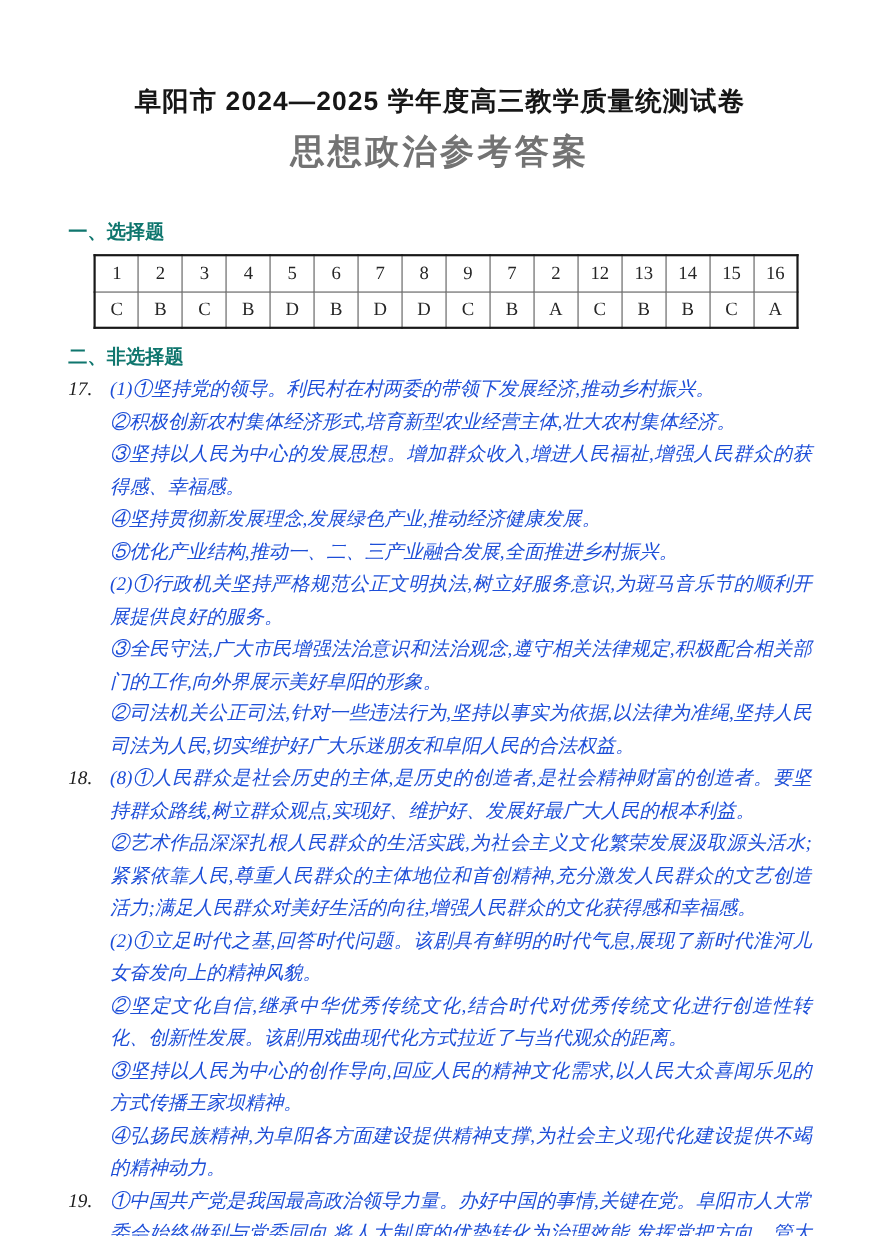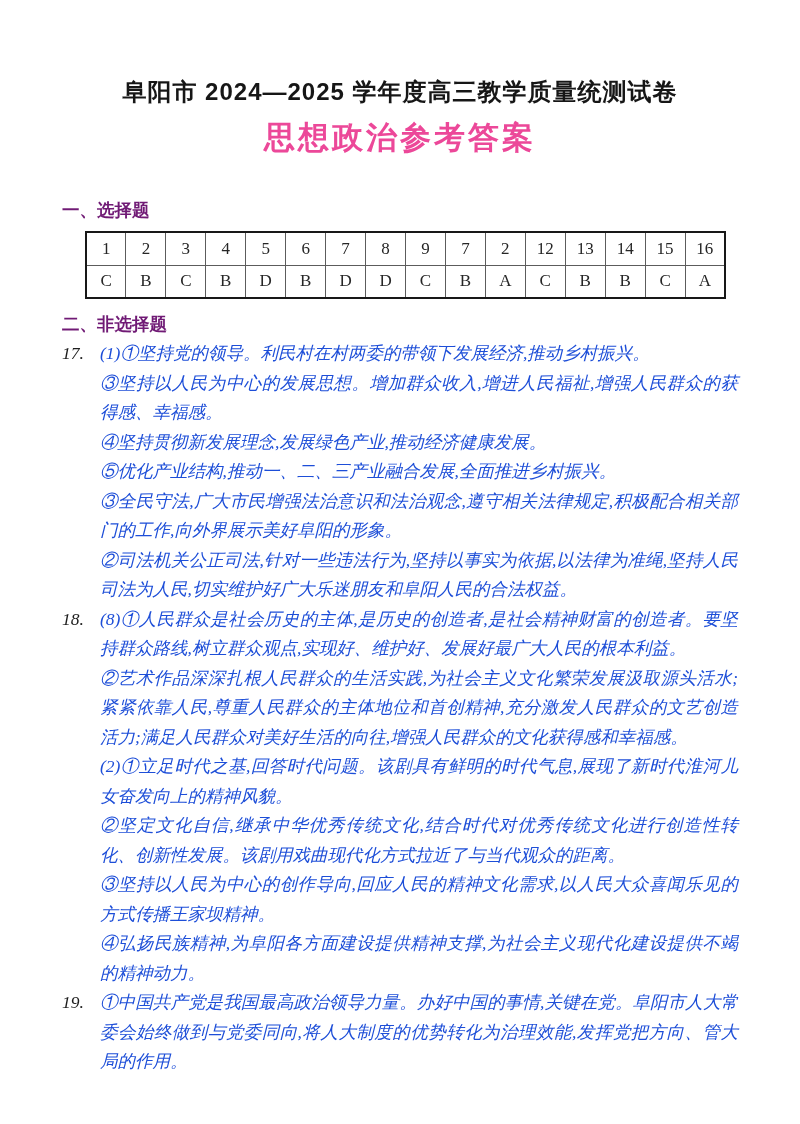--- a/index.html
+++ b/index.html
@@ -25,27 +25,27 @@
     letter-spacing: 1px;
     color: #161616;
   }
   .subtitle {
     margin: 9px 0 0 0;
     text-align: center;
     font-family: "Liberation Sans", "DejaVu Sans", sans-serif;
     font-size: 31px;
     font-weight: 700;
     letter-spacing: 3px;
-    color: #ec4899;
+    color: #737373;
   }
   .sec-heading {
     font-family: "Liberation Sans", "DejaVu Sans", sans-serif;
     font-size: 17.5px;
     font-weight: 700;
-    color: #701a75;
+    color: #0f766e;
   }
   .sec-heading.first { margin-top: 39px; }
   .sec-heading.second { margin-top: 13px; }
   table.answer-table {
     border-collapse: collapse;
     table-layout: fixed;
     width: 641px;
     margin: 9px 0 0 23px;
     border: 2.5px solid #181818;
   }
@@ -125,23 +125,25 @@
     </tbody>
   </table>
 
   <div class="sec-heading second">二、非选择题</div>
 
   <div class="questions">
 
     <div class="q">
       <span class="qnum">17.</span>
       <p>(1)①坚持党的领导。利民村在村两委的带领下发展经济,推动乡村振兴。</p>
+      <p>②积极创新农村集体经济形式,培育新型农业经营主体,壮大农村集体经济。</p>
       <p>③坚持以人民为中心的发展思想。增加群众收入,增进人民福祉,增强人民群众的获得感、幸福感。</p>
       <p>④坚持贯彻新发展理念,发展绿色产业,推动经济健康发展。</p>
       <p>⑤优化产业结构,推动一、二、三产业融合发展,全面推进乡村振兴。</p>
+      <p>(2)①行政机关坚持严格规范公正文明执法,树立好服务意识,为斑马音乐节的顺利开展提供良好的服务。</p>
       <p>③全民守法,广大市民增强法治意识和法治观念,遵守相关法律规定,积极配合相关部门的工作,向外界展示美好阜阳的形象。</p>
       <p>②司法机关公正司法,针对一些违法行为,坚持以事实为依据,以法律为准绳,坚持人民司法为人民,切实维护好广大乐迷朋友和阜阳人民的合法权益。</p>
     </div>
 
     <div class="q">
       <span class="qnum">18.</span>
       <p>(8)①人民群众是社会历史的主体,是历史的创造者,是社会精神财富的创造者。要坚持群众路线,树立群众观点,实现好、维护好、发展好最广大人民的根本利益。</p>
       <p>②艺术作品深深扎根人民群众的生活实践,为社会主义文化繁荣发展汲取源头活水;紧紧依靠人民,尊重人民群众的主体地位和首创精神,充分激发人民群众的文艺创造活力;满足人民群众对美好生活的向往,增强人民群众的文化获得感和幸福感。</p>
       <p>(2)①立足时代之基,回答时代问题。该剧具有鲜明的时代气息,展现了新时代淮河儿女奋发向上的精神风貌。</p>
       <p>②坚定文化自信,继承中华优秀传统文化,结合时代对优秀传统文化进行创造性转化、创新性发展。该剧用戏曲现代化方式拉近了与当代观众的距离。</p>

